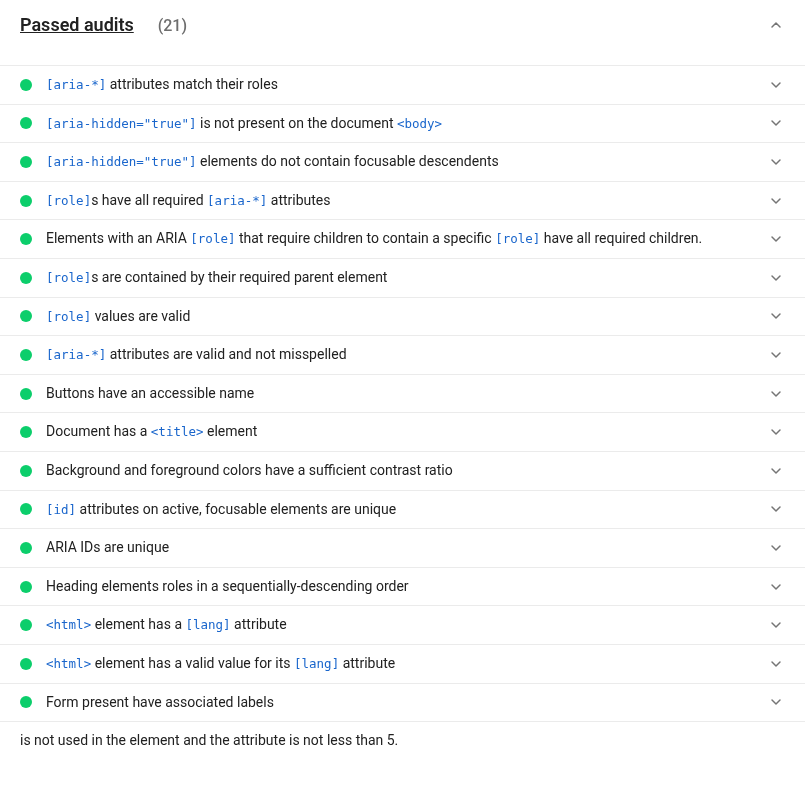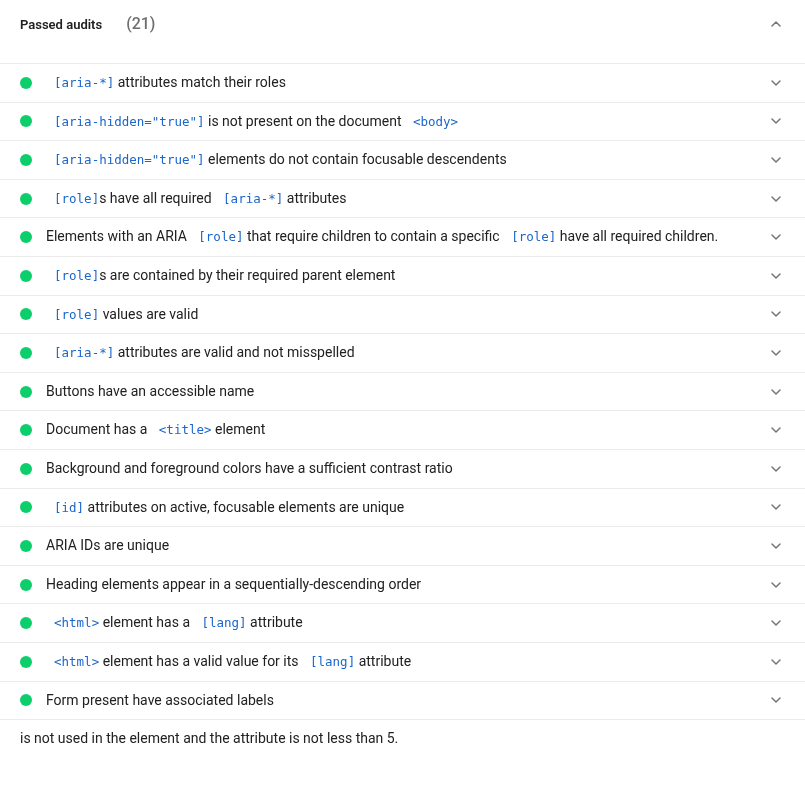--- a/index.html
+++ b/index.html
@@ -11,22 +11,23 @@
   }
   .header {
     display: flex;
     align-items: center;
     justify-content: space-between;
     padding: 14px 20px 30px 20px;
     cursor: pointer;
   }
   .header-title {
     font-weight: 600;
-    font-size: 13px;
+    font-size: 18px;
     color: #212121;
+    text-decoration: underline;
   }
   .header-count {
     color: #6e6e6e;
     font-weight: 500;
     margin-left: 20px;
   }
   .chev {
     width: 18px;
     height: 18px;
     display: inline-flex;
@@ -54,21 +55,20 @@
   }
   .row-text {
     flex: 1 1 auto;
     font-size: 14px;
     line-height: 1.4;
   }
   .row-text code {
     font-family: ui-monospace, SFMono-Regular, Menlo, Consolas, monospace;
     color: #1a66cc;
     font-size: 12.5px;
-    margin-left: 8px;
   }
   .row-chev {
     flex: 0 0 auto;
   }
 </style>
 </head>
 <body>
 
 <div class="header">
   <div>
@@ -195,21 +195,21 @@
       <span class="dot"></span>
       <div class="row-text">ARIA IDs are unique</div>
       <span class="chev row-chev">
         <svg viewBox="0 0 24 24" fill="none" stroke="currentColor" stroke-width="2.2" stroke-linecap="round" stroke-linejoin="round">
           <polyline points="6 9 12 15 18 9"></polyline>
         </svg>
       </span>
     </div>
     <div class="row">
       <span class="dot"></span>
-      <div class="row-text">Heading elements appear in a sequentially-descending order</div>
+      <div class="row-text">Heading elements roles in a sequentially-descending order</div>
       <span class="chev row-chev">
         <svg viewBox="0 0 24 24" fill="none" stroke="currentColor" stroke-width="2.2" stroke-linecap="round" stroke-linejoin="round">
           <polyline points="6 9 12 15 18 9"></polyline>
         </svg>
       </span>
     </div>
     <div class="row">
       <span class="dot"></span>
       <div class="row-text"><code>&lt;html&gt;</code> element has a <code>[lang]</code> attribute</div>
       <span class="chev row-chev">

